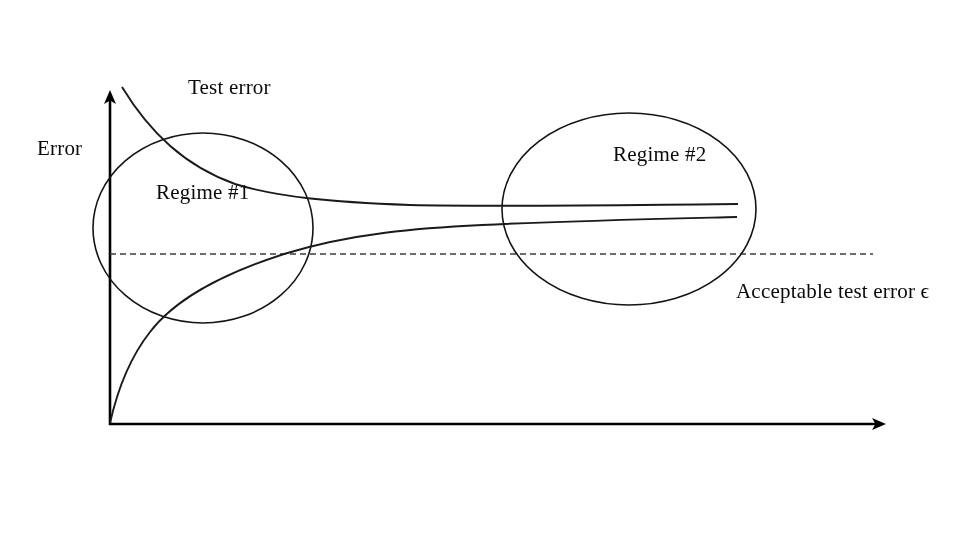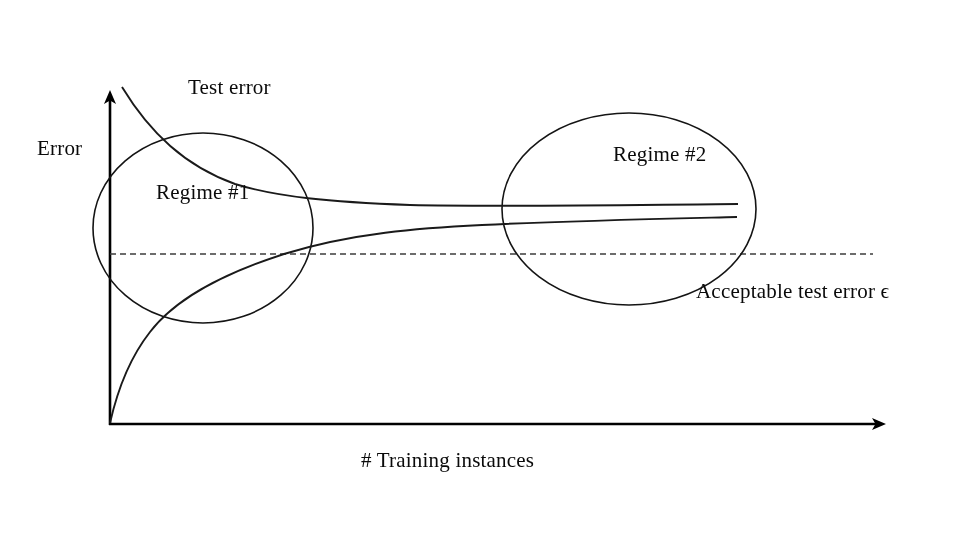--- a/index.html
+++ b/index.html
@@ -25,21 +25,21 @@
     color: #0a0a0a;
     font-size: 21px;
     line-height: 1.15;
     white-space: nowrap;
     letter-spacing: 0.2px;
   }
   .lbl-error        { left: 37px;  top: 136px; }
   .lbl-test-error   { left: 188px; top: 75px;  }
   .lbl-regime1      { left: 156px; top: 180px; }
   .lbl-regime2      { left: 585px; top: 142px; margin-left: 28px; }
-  .lbl-acceptable   { left: 696px; top: 279px; }
+  .lbl-acceptable   { left: 736px; top: 279px; }
   .lbl-training     { left: 176px; top: 363px; }
   .lbl-xaxis        { left: 361px; top: 448px; }
 </style>
 </head>
 <body>
 
 <div class="canvas">
 
   <svg width="972" height="535" viewBox="0 0 972 535">
     <defs>
@@ -73,15 +73,14 @@
 
   <div class="lbl lbl-test-error">Test error</div>
 
   <div class="lbl lbl-regime1">Regime #1</div>
 
   <div class="lbl lbl-regime2">Regime #2</div>
 
   <div class="lbl lbl-acceptable">Acceptable test error ϵ</div>
 
 
-  <div class="lbl lbl-xaxis"># Training instances</div>
 
 </div>
 
 </body></html>

